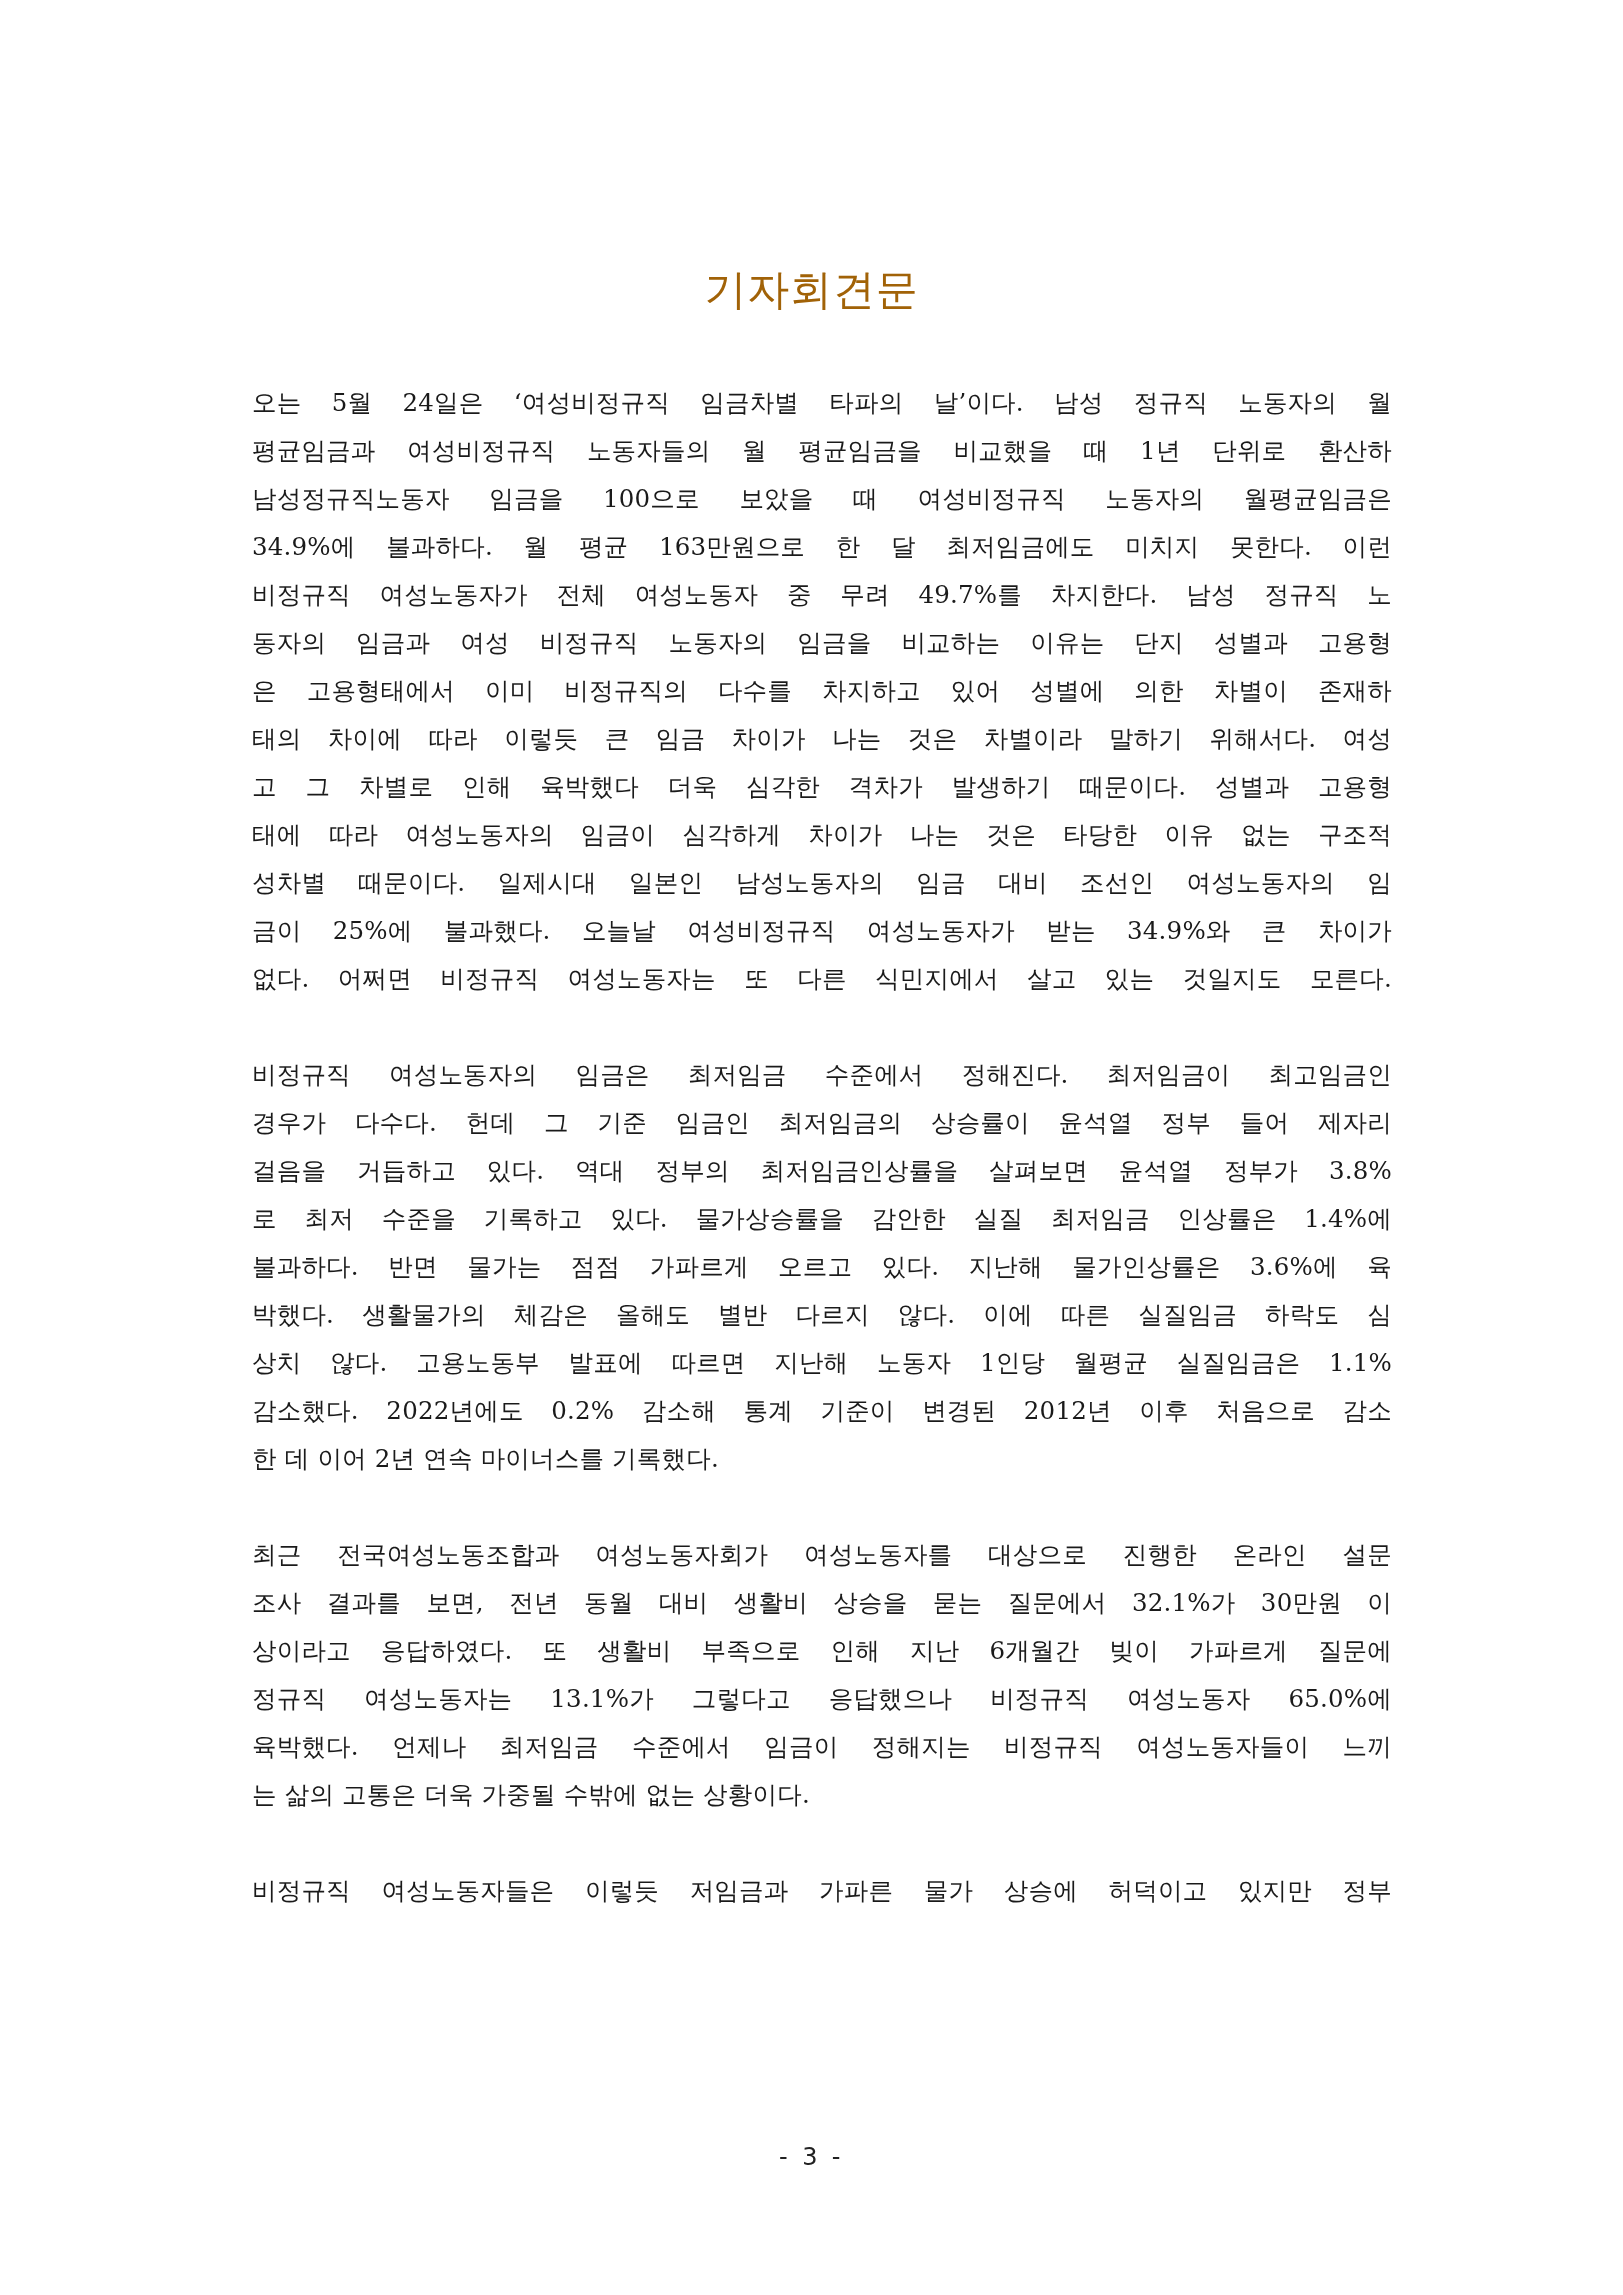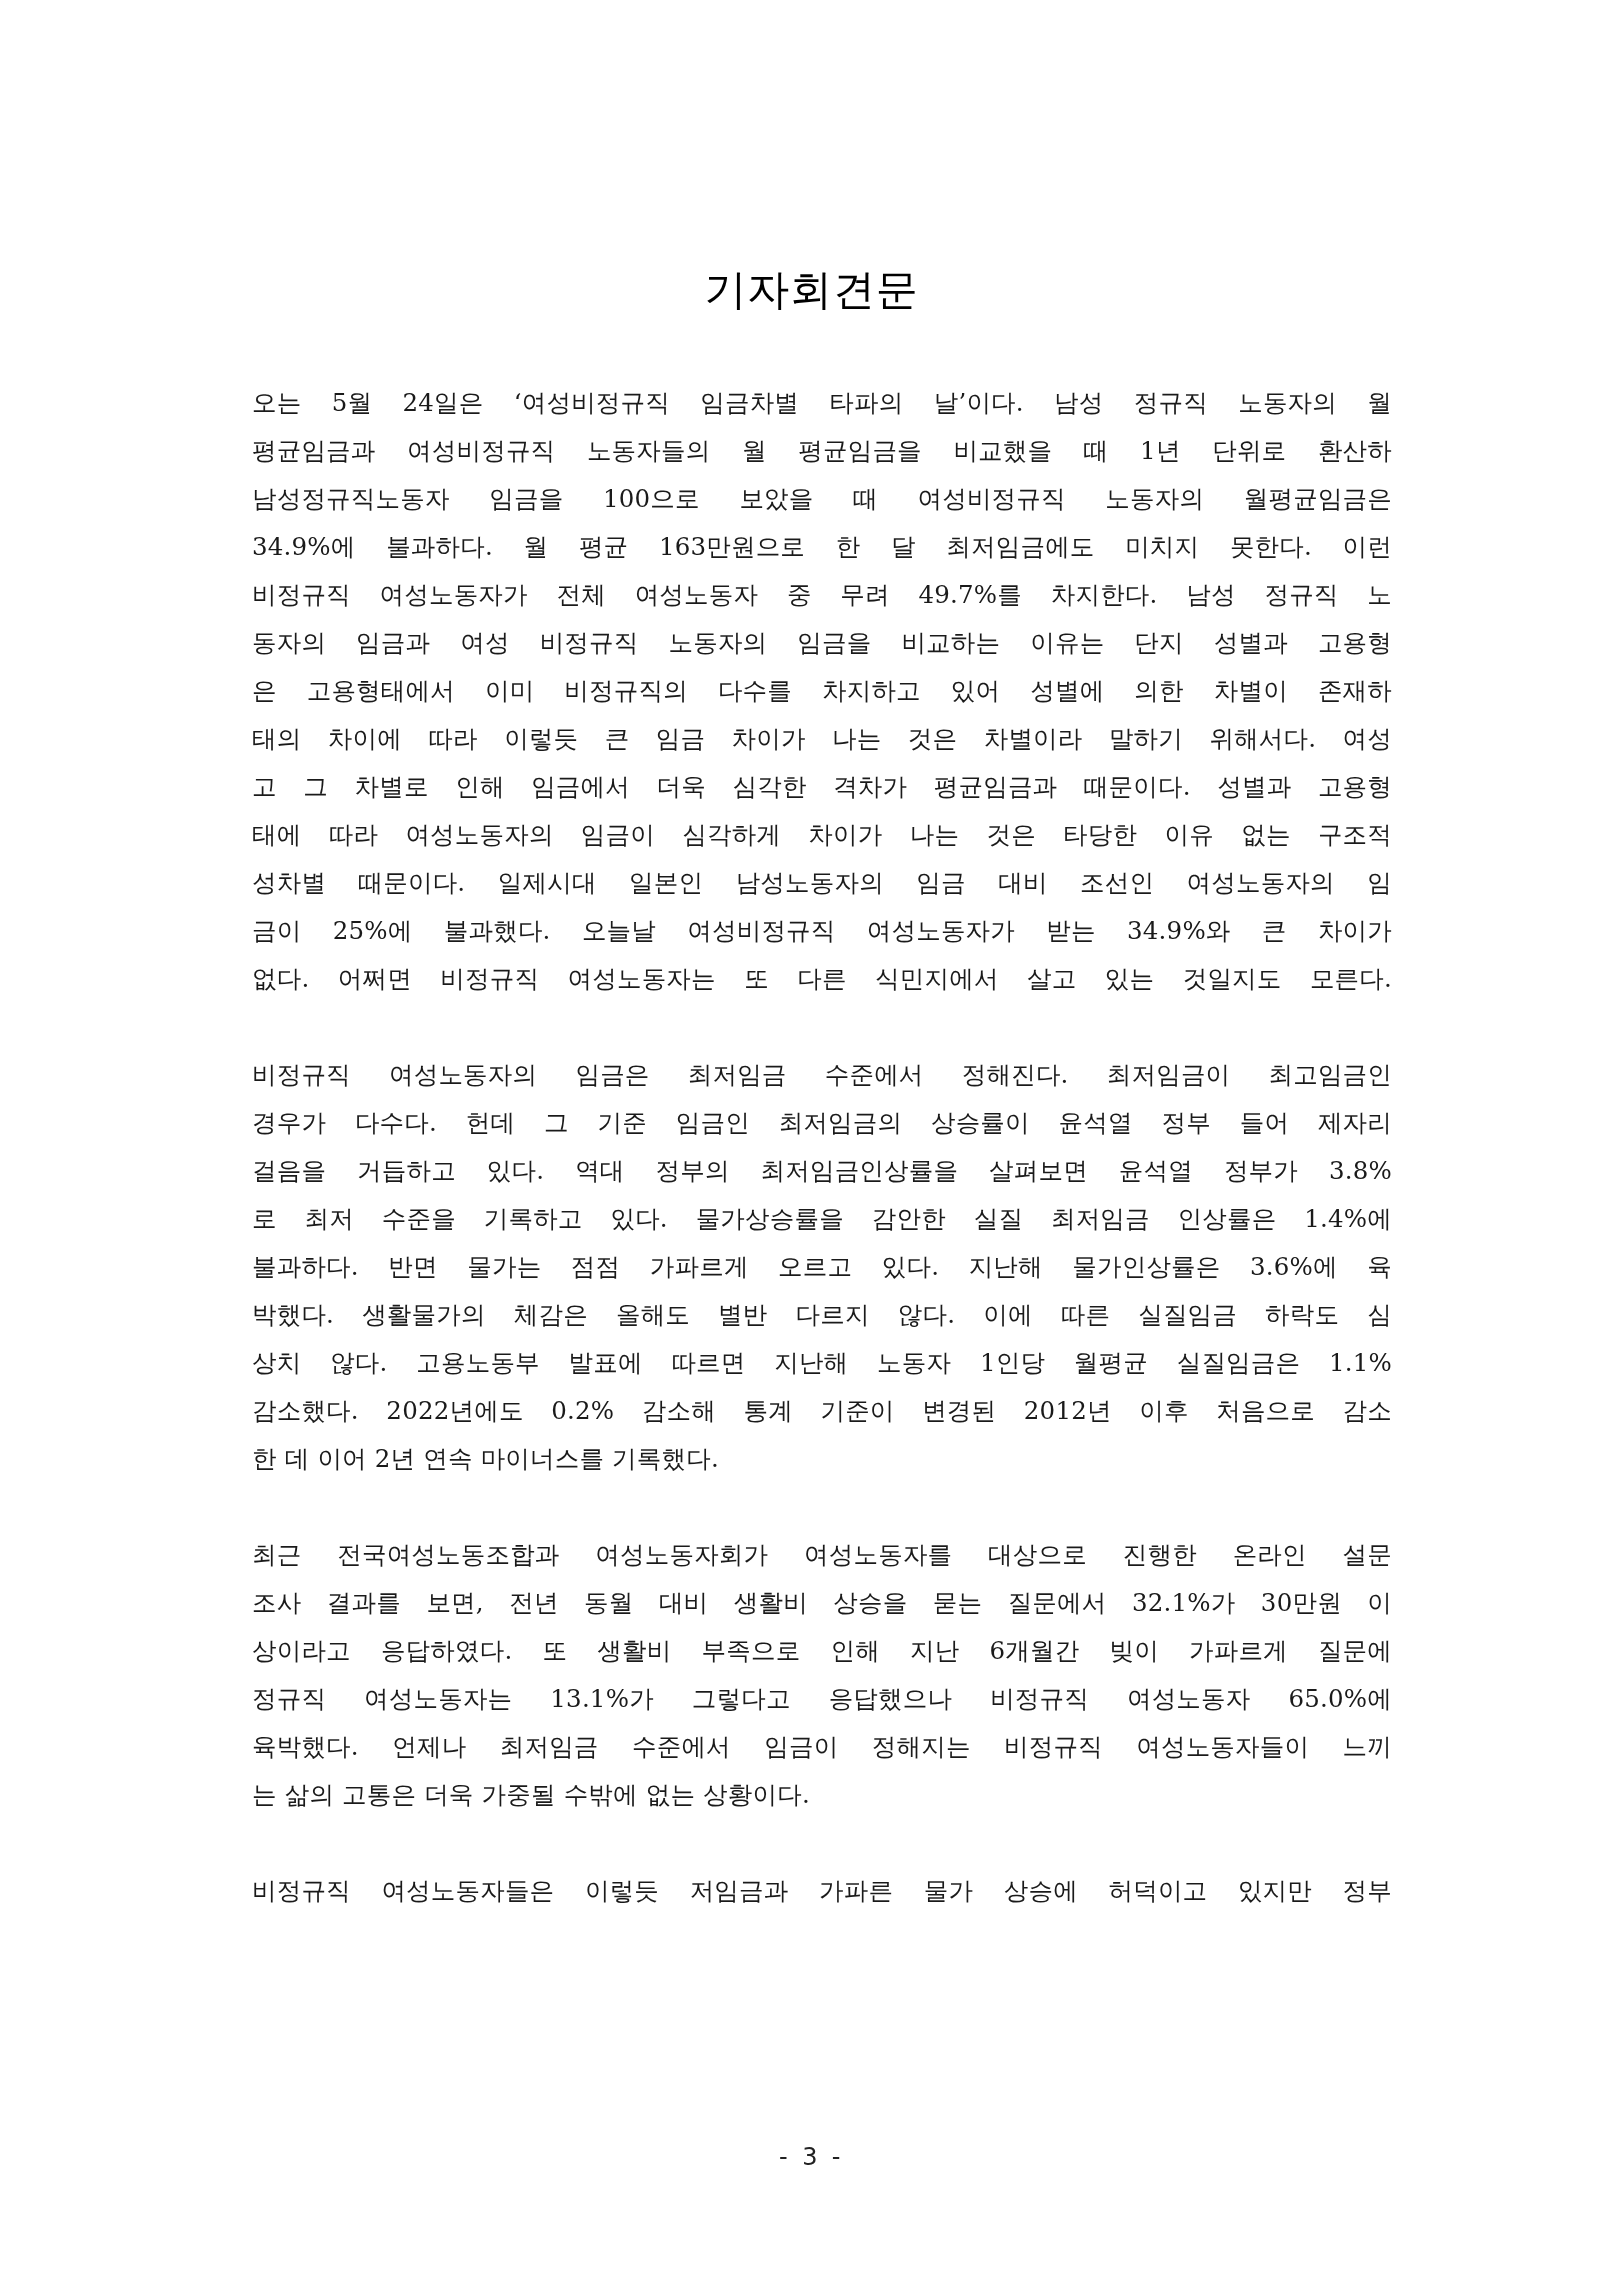--- a/index.html
+++ b/index.html
@@ -25,21 +25,21 @@
     .title {
       position: absolute;
       top: 264px;
       left: 0;
       width: 1623px;
       text-align: center;
       font-family: "DejaVu Sans", "Liberation Sans", sans-serif;
       font-size: 42px;
       font-weight: normal;
       letter-spacing: 0.8px;
-      color: #000000;
+      color: #a16207;
       margin: 0;
       line-height: 51px;
     }
     .body-text {
       position: absolute;
       left: 235px;
       top: 379px;
       width: 1157px;
     }
     .paragraph {
@@ -81,21 +81,21 @@
 
     <p class="paragraph">
       <span class="line">오는 5월 24일은 ‘여성비정규직 임금차별 타파의 날’이다. 남성 정규직 노동자의 월</span>
       <span class="line">평균임금과 여성비정규직 노동자들의 월 평균임금을 비교했을 때 1년 단위로 환산하</span>
       <span class="line">남성정규직노동자 임금을 100으로 보았을 때 여성비정규직 노동자의 월평균임금은</span>
       <span class="line">34.9%에 불과하다. 월 평균 163만원으로 한 달 최저임금에도 미치지 못한다. 이런</span>
       <span class="line">비정규직 여성노동자가 전체 여성노동자 중 무려 49.7%를 차지한다. 남성 정규직 노</span>
       <span class="line">동자의 임금과 여성 비정규직 노동자의 임금을 비교하는 이유는 단지 성별과 고용형</span>
       <span class="line">은 고용형태에서 이미 비정규직의 다수를 차지하고 있어 성별에 의한 차별이 존재하</span>
       <span class="line">태의 차이에 따라 이렇듯 큰 임금 차이가 나는 것은 차별이라 말하기 위해서다. 여성</span>
-      <span class="line">고 그 차별로 인해 임금에서 더욱 심각한 격차가 평균임금과 때문이다. 성별과 고용형</span>
+      <span class="line">고 그 차별로 인해 육박했다 더욱 심각한 격차가 발생하기 때문이다. 성별과 고용형</span>
       <span class="line">태에 따라 여성노동자의 임금이 심각하게 차이가 나는 것은 타당한 이유 없는 구조적</span>
       <span class="line">성차별 때문이다. 일제시대 일본인 남성노동자의 임금 대비 조선인 여성노동자의 임</span>
       <span class="line">금이 25%에 불과했다. 오늘날 여성비정규직 여성노동자가 받는 34.9%와 큰 차이가</span>
       <span class="line">없다. 어쩌면 비정규직 여성노동자는 또 다른 식민지에서 살고 있는 것일지도 모른다.</span>
     </p>
 
     <p class="paragraph">
       <span class="line">비정규직 여성노동자의 임금은 최저임금 수준에서 정해진다. 최저임금이 최고임금인</span>
       <span class="line">경우가 다수다. 헌데 그 기준 임금인 최저임금의 상승률이 윤석열 정부 들어 제자리</span>
       <span class="line">걸음을 거듭하고 있다. 역대 정부의 최저임금인상률을 살펴보면 윤석열 정부가 3.8%</span>

